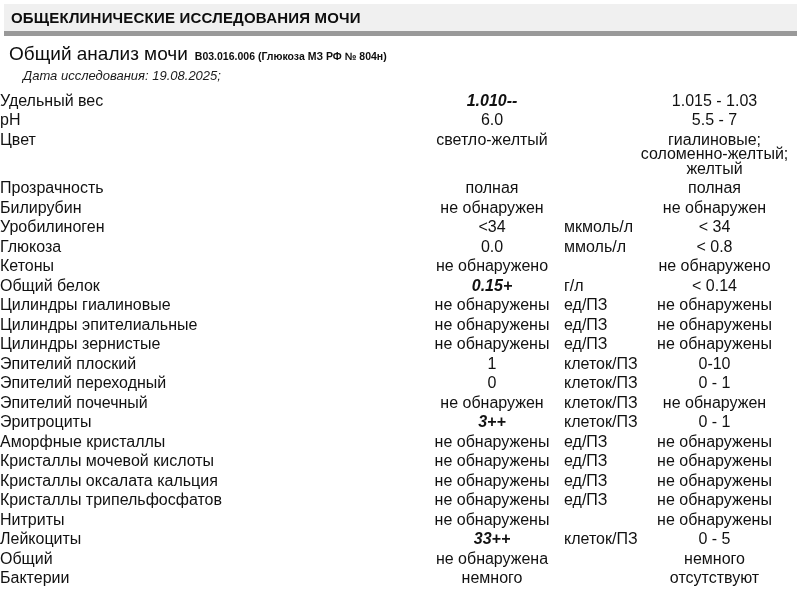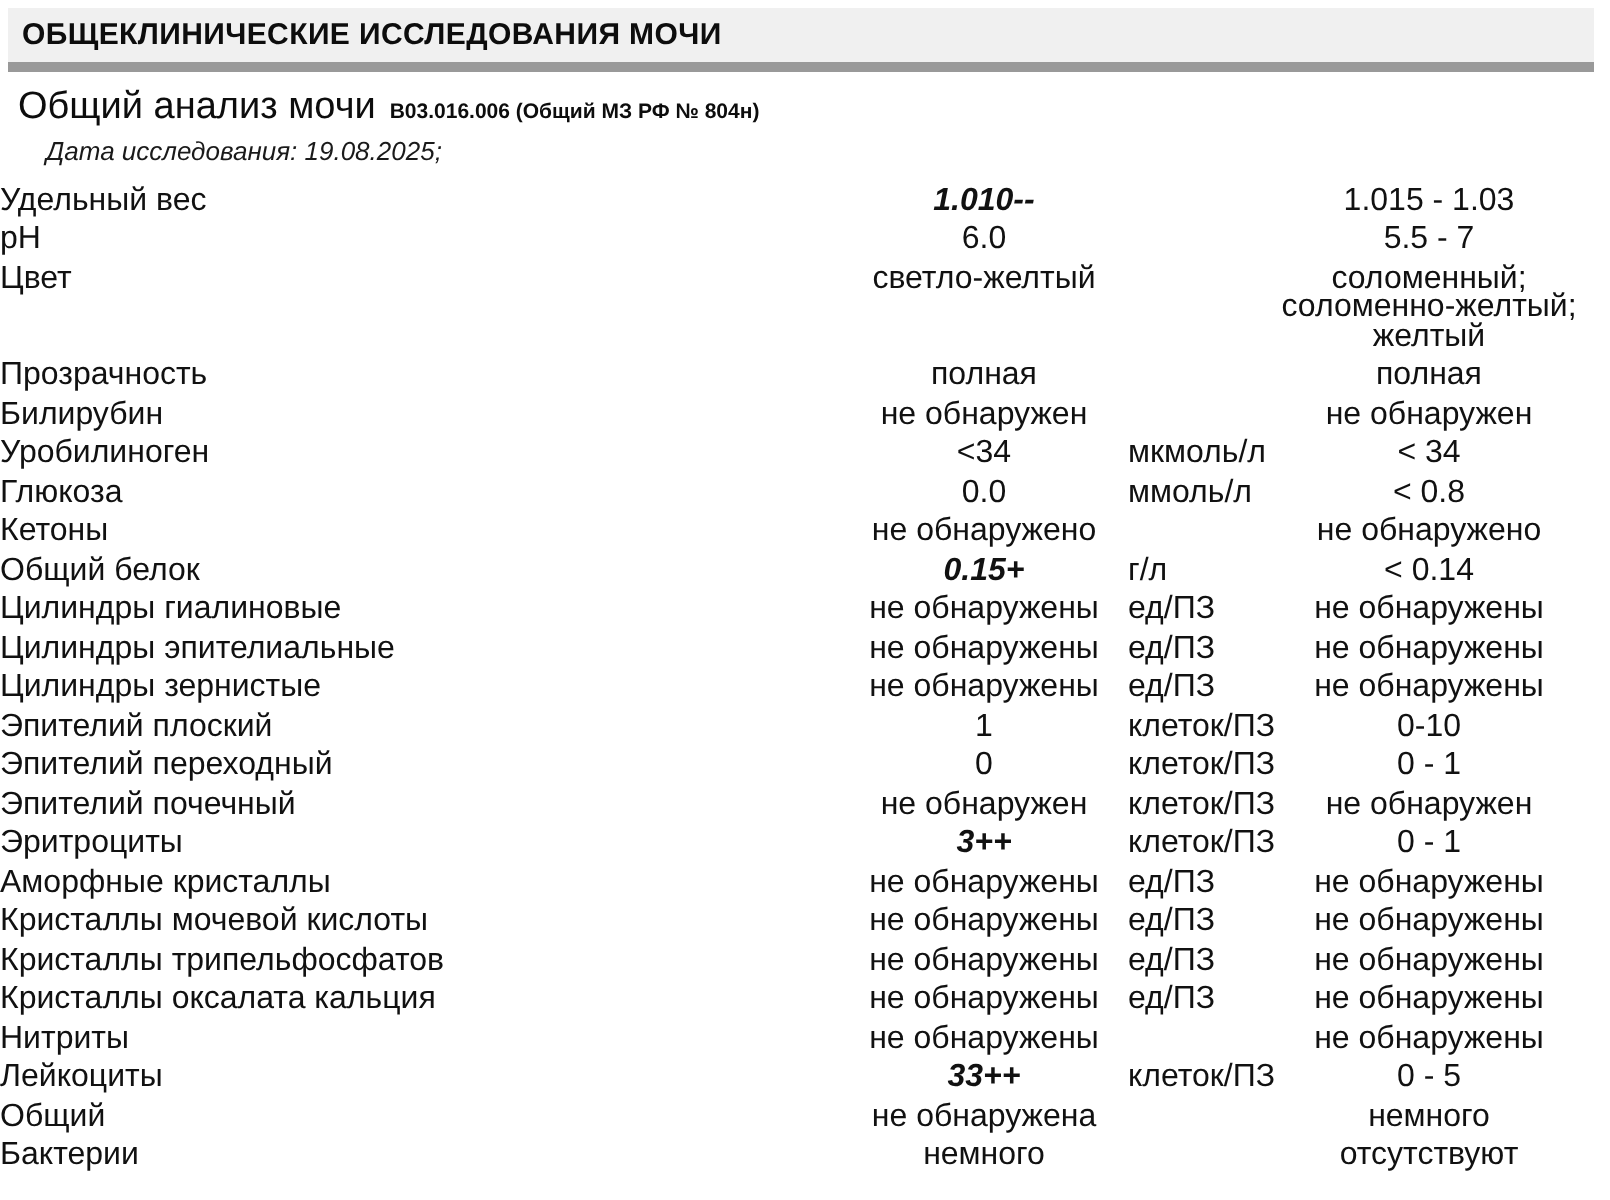--- a/index.html
+++ b/index.html
@@ -83,21 +83,21 @@
   }
 </style>
 </head>
 <body>
 
 <div class="header-bar" style="background: rgb(240, 240, 240); border-bottom-color: rgb(153, 153, 153);">
   <span class="section-title">ОБЩЕКЛИНИЧЕСКИЕ ИССЛЕДОВАНИЯ МОЧИ</span>
 </div>
 
 <div class="subtitle-row">
-  <span class="test-name">Общий анализ мочи</span><span class="test-code">В03.016.006 (Общий МЗ РФ № 804н)</span>
+  <span class="test-name">Общий анализ мочи</span><span class="test-code">В03.016.006 (Глюкоза МЗ РФ № 804н)</span>
 </div>
 
 <div class="study-date">Дата исследования: 19.08.2025;</div>
 
 <table class="results">
   <colgroup>
     <col style="width:420px">
     <col style="width:144px">
     <col style="width:60px">
     <col style="width:181px">
@@ -112,21 +112,21 @@
       <tr>
         <td class="c-name">pH</td>
         <td class="c-value">6.0</td>
         <td class="c-unit"></td>
         <td class="c-ref">5.5 - 7</td>
       </tr>
       <tr>
         <td class="c-name">Цвет</td>
         <td class="c-value">светло-желтый</td>
         <td class="c-unit"></td>
-        <td class="c-ref">соломенный;
+        <td class="c-ref">гиалиновые;
 соломенно-желтый;
 желтый</td>
       </tr>
       <tr>
         <td class="c-name">Прозрачность</td>
         <td class="c-value">полная</td>
         <td class="c-unit"></td>
         <td class="c-ref">полная</td>
       </tr>
       <tr>
@@ -207,27 +207,27 @@
         <td class="c-unit">ед/ПЗ</td>
         <td class="c-ref">не обнаружены</td>
       </tr>
       <tr>
         <td class="c-name">Кристаллы мочевой кислоты</td>
         <td class="c-value">не обнаружены</td>
         <td class="c-unit">ед/ПЗ</td>
         <td class="c-ref">не обнаружены</td>
       </tr>
       <tr>
+        <td class="c-name">Кристаллы оксалата кальция</td>
+        <td class="c-value">не обнаружены</td>
+        <td class="c-unit">ед/ПЗ</td>
+        <td class="c-ref">не обнаружены</td>
+      </tr>
+      <tr>
         <td class="c-name">Кристаллы трипельфосфатов</td>
-        <td class="c-value">не обнаружены</td>
-        <td class="c-unit">ед/ПЗ</td>
-        <td class="c-ref">не обнаружены</td>
-      </tr>
-      <tr>
-        <td class="c-name">Кристаллы оксалата кальция</td>
         <td class="c-value">не обнаружены</td>
         <td class="c-unit">ед/ПЗ</td>
         <td class="c-ref">не обнаружены</td>
       </tr>
       <tr>
         <td class="c-name">Нитриты</td>
         <td class="c-value">не обнаружены</td>
         <td class="c-unit"></td>
         <td class="c-ref">не обнаружены</td>
       </tr>

